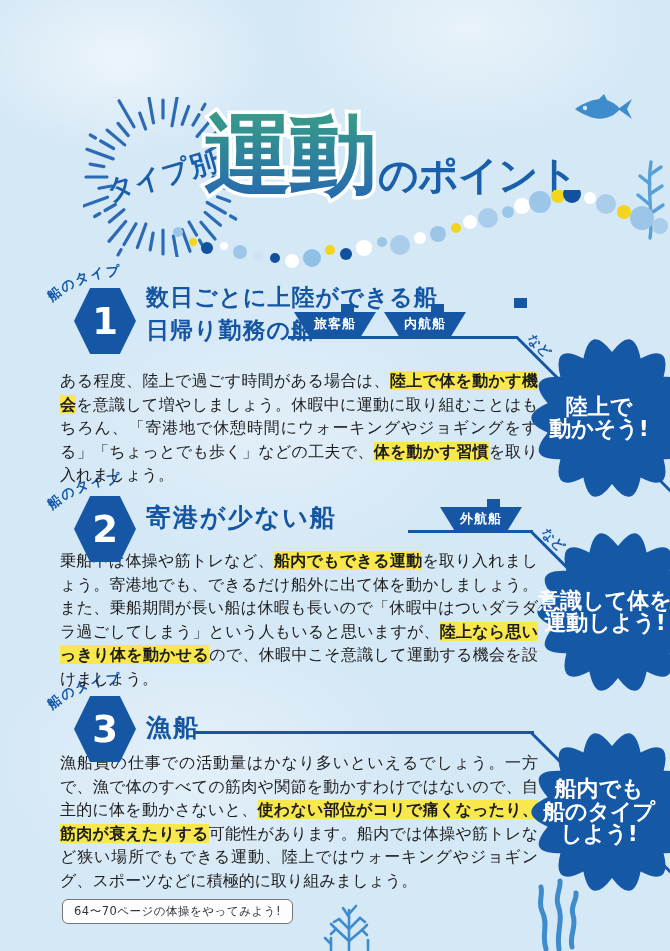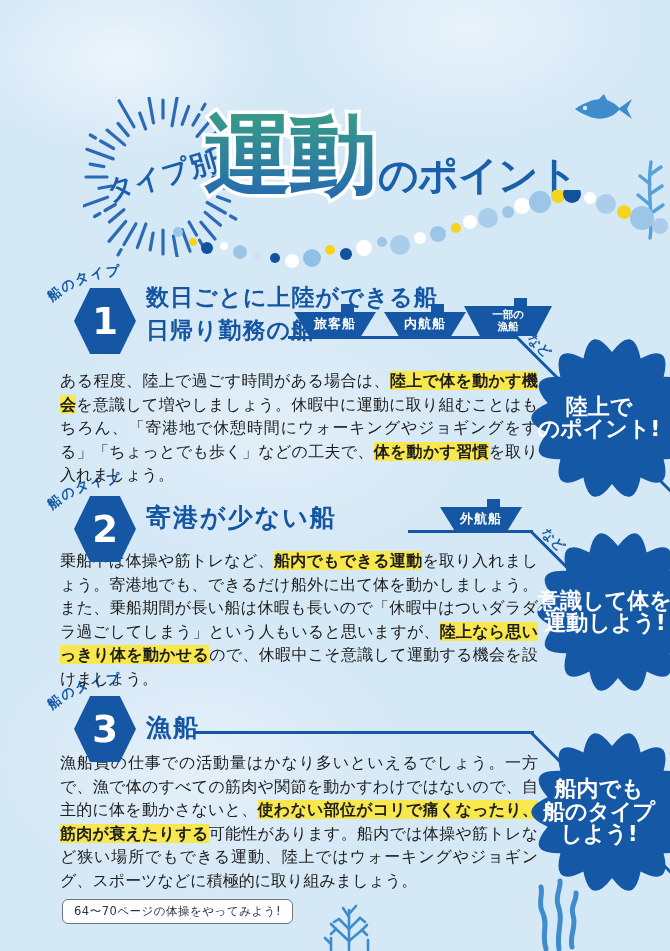--- a/index.html
+++ b/index.html
@@ -228,33 +228,30 @@
       </div>
   </div>
   <div class="abs boat b1b">
     <div class="funnel"></div>
     <div class="hull">
         <span>内航船</span>
       </div>
   </div>
   <div class="abs boat b1c">
     <div class="funnel"></div>
-    <div class="hull">
-        <span>一部の漁船</span>
-      </div>
   </div>
   <div class="abs etc e1">など</div>
   <p class="abs bodytext p1"><span>ある程度、陸上で過ごす時間がある場合は、</span><span class="hl">陸上で体を動かす機会</span><span>を意識して増やしましょう。休暇中に運動に取り組むことはもちろん、「寄港地で休憩時間にウォーキングやジョギングをする」「ちょっとでも歩く」などの工夫で、</span><span class="hl">体を動かす習慣</span><span>を取り入れましょう。</span></p>
   <div class="abs badge bg1">
     <svg viewBox="0 0 170 170">
       <path class="scallop" fill="#1558a6" d="M 85.0 19.0 Q 106.6 -9.6 113.6 25.5 Q 145.5 9.2 136.6 43.8 Q 172.4 42.9 149.3 70.3 Q 182.0 85.0 149.3 99.7 Q 172.4 127.1 136.6 126.2 Q 145.5 160.8 113.6 144.5 Q 106.6 179.6 85.0 151.0 Q 63.4 179.6 56.4 144.5 Q 24.5 160.8 33.4 126.2 Q -2.4 127.1 20.7 99.7 Q -12.0 85.0 20.7 70.3 Q -2.4 42.9 33.4 43.8 Q 24.5 9.2 56.4 25.5 Q 63.4 -9.6 85.0 19.0 Z"></path>
     </svg>
     <div class="badge-text">
         <div>陸上で</div>
-        <div>のポイント!</div>
+        <div>動かそう!</div>
       </div>
   </div>
 
   <div class="abs rule rh2"></div>
   <div class="abs rule diag rd2"></div>
   <svg class="abs arc" style="top:470px;" viewBox="0 0 124 46">
     <defs>
         <path id="arc2" d="M8 40 Q50 2 116 18" fill="none"></path>
       </defs>
     <text><textPath href="#arc2">船のタイプ</textPath></text>

